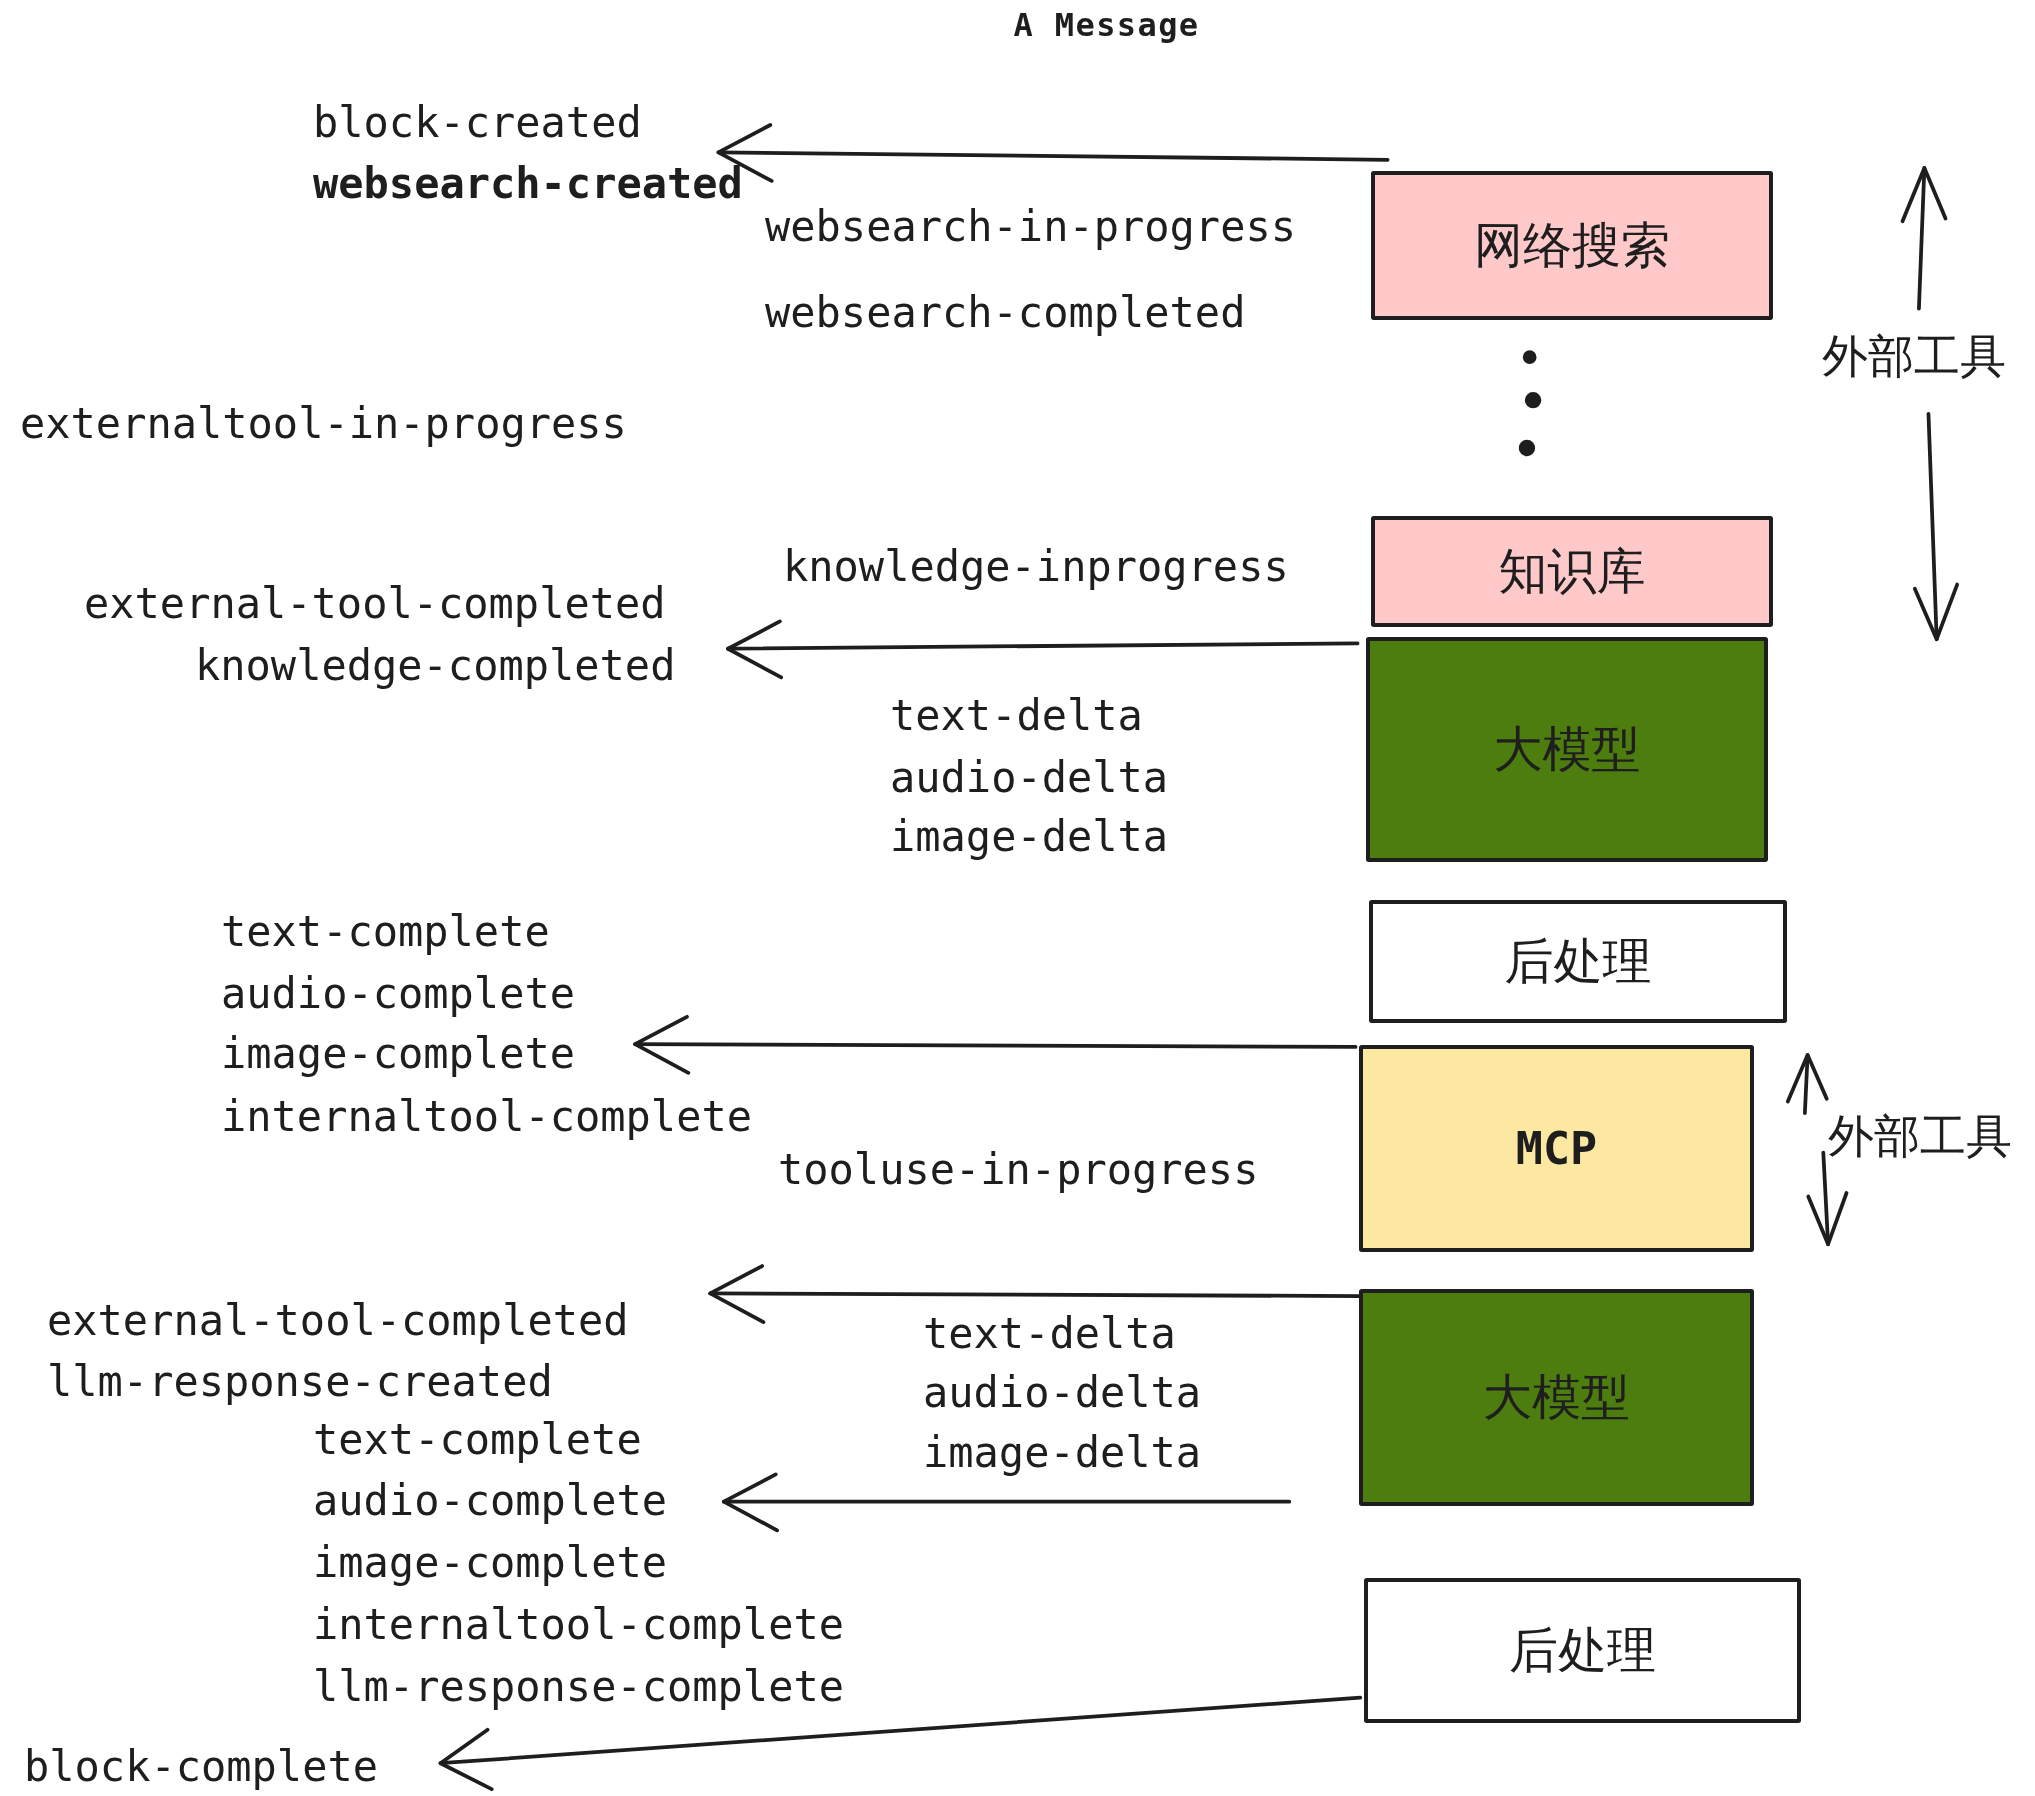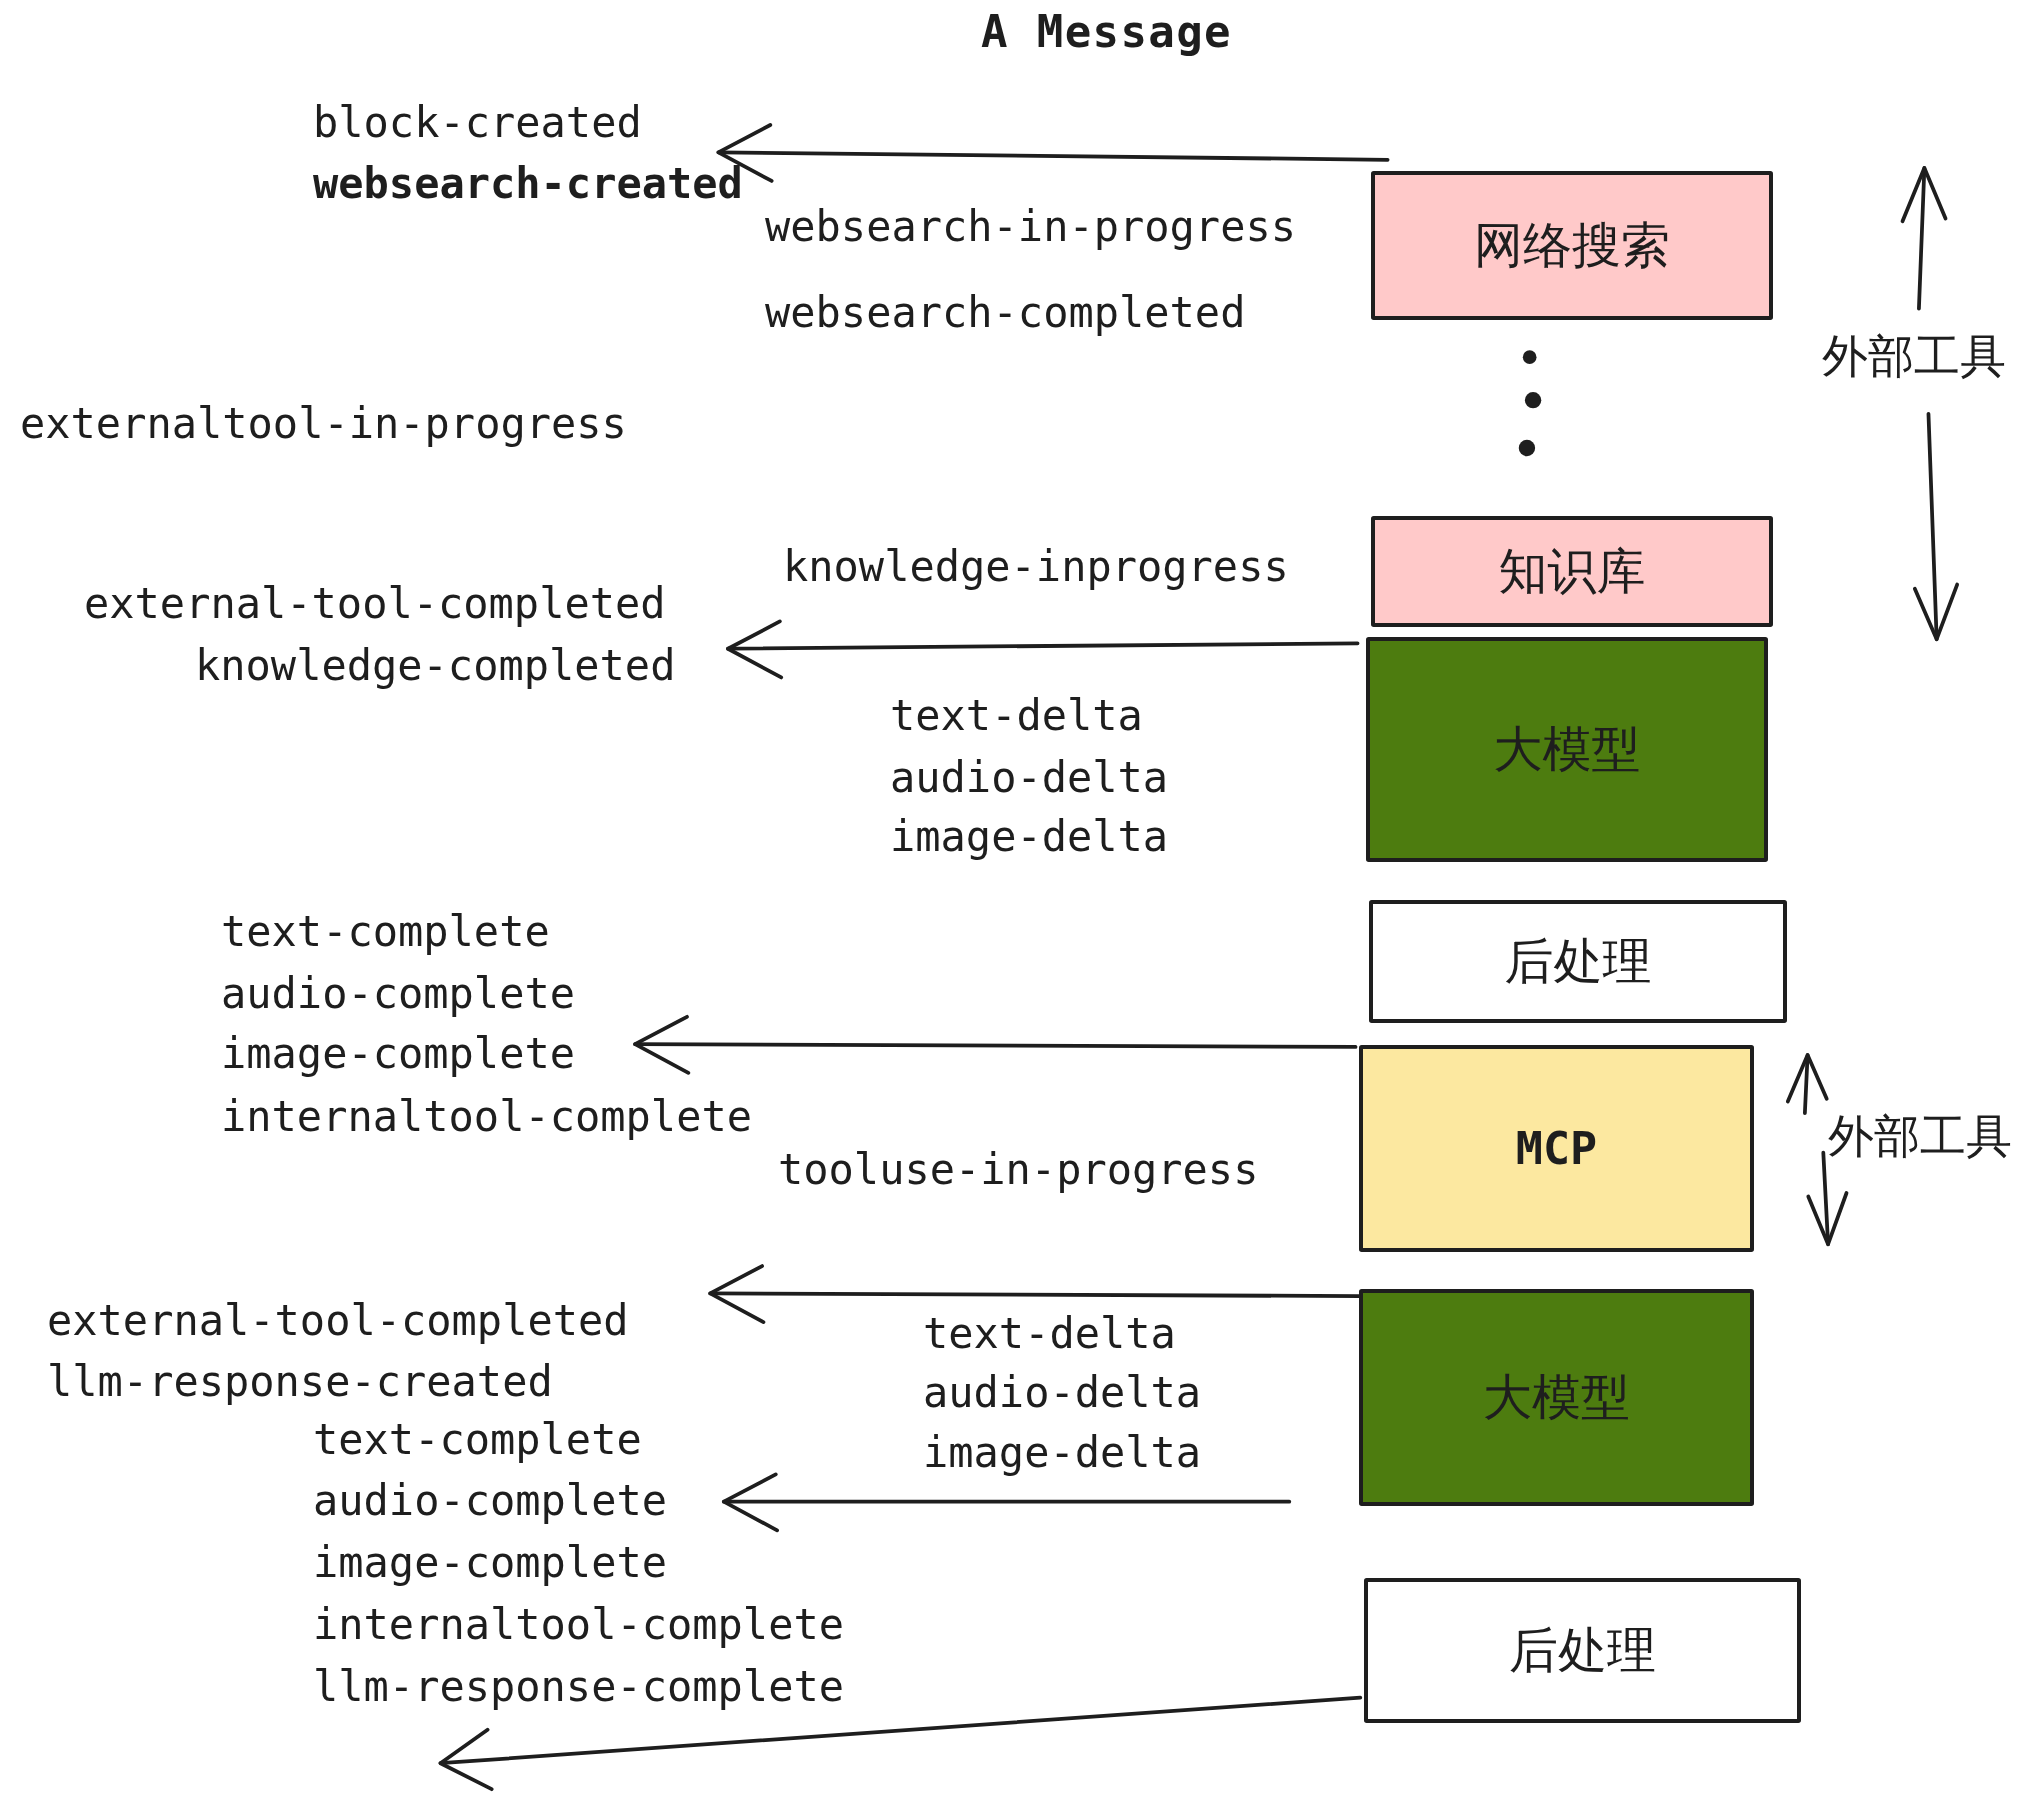--- a/index.html
+++ b/index.html
@@ -12,21 +12,21 @@
     color:#1e1e1e;
   }
   #arrows{position:absolute;left:0;top:0;width:2035px;height:1796px;}
   #arrows path, #arrows polyline{
     fill:none;stroke:#1e1e1e;stroke-width:5.5;
     stroke-linecap:round;stroke-linejoin:round;
   }
   #arrows circle{fill:#1e1e1e;stroke:none;}
   .title{
     position:absolute;left:881px;top:5.5px;width:451px;
-    text-align:center;font-size:44px;font-weight:bold;
+    text-align:center;font-size:32px;font-weight:bold;
     letter-spacing:1.4px;white-space:nowrap;
   }
   .box{
     position:absolute;
     border:4.1px solid #1e1e1e;border-radius:2.7px;
     display:flex;align-items:center;justify-content:center;
     font-family:"DejaVu Sans", sans-serif;
     font-size:49px;color:#1e1e1e;
     box-sizing:border-box;
   }
@@ -134,15 +134,16 @@
   <div class="ev" style="left:47px;top:1300px;">external-tool-completed</div>
   <div class="ev" style="left:47px;top:1361px;">llm-response-created</div>
   <div class="ev" style="left:923px;top:1313px;">text-delta</div>
   <div class="ev" style="left:923px;top:1372px;">audio-delta</div>
   <div class="ev" style="left:923px;top:1432px;">image-delta</div>
   <div class="ev" style="left:313px;top:1419px;">text-complete</div>
   <div class="ev" style="left:313px;top:1480px;">audio-complete</div>
   <div class="ev" style="left:313px;top:1542px;">image-complete</div>
   <div class="ev" style="left:313px;top:1604px;">internaltool-complete</div>
   <div class="ev" style="left:313px;top:1666px;">llm-response-complete</div>
+  <div class="ev" style="left:24px;top:1746px;">block-complete</div>
 
 </div>
 
 
 </body></html>

